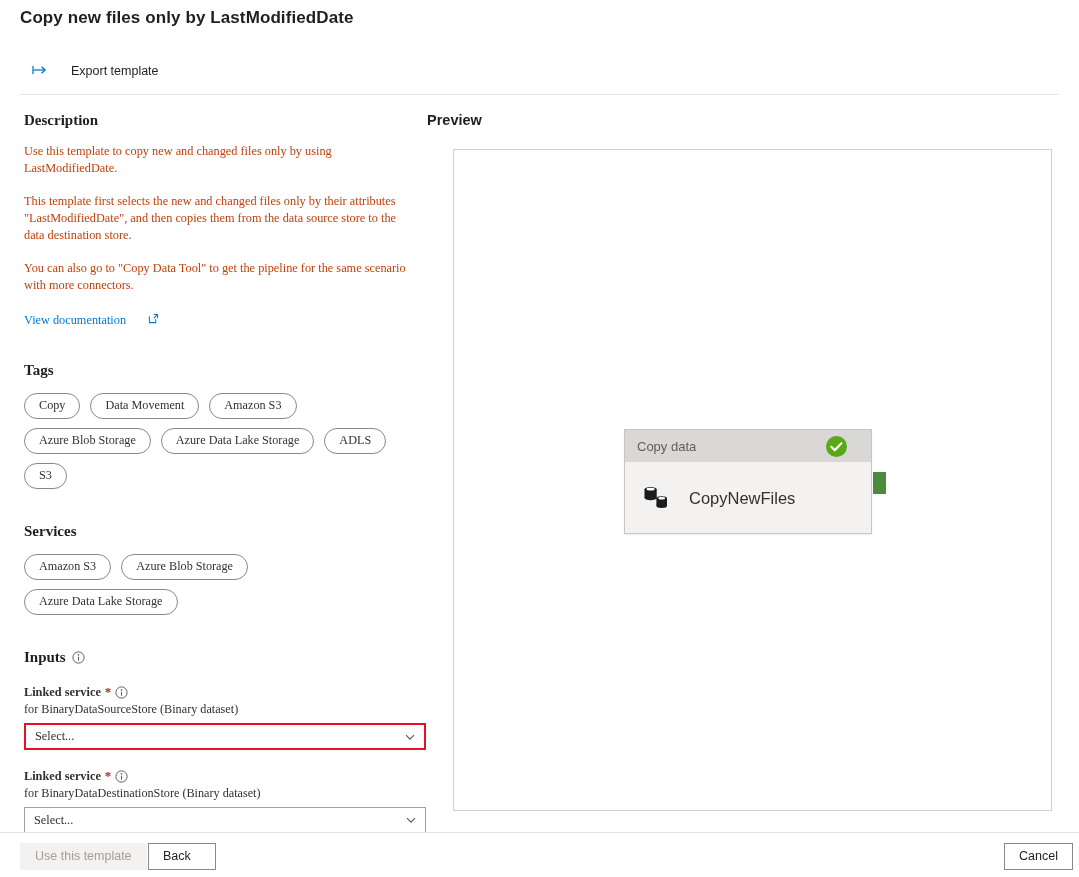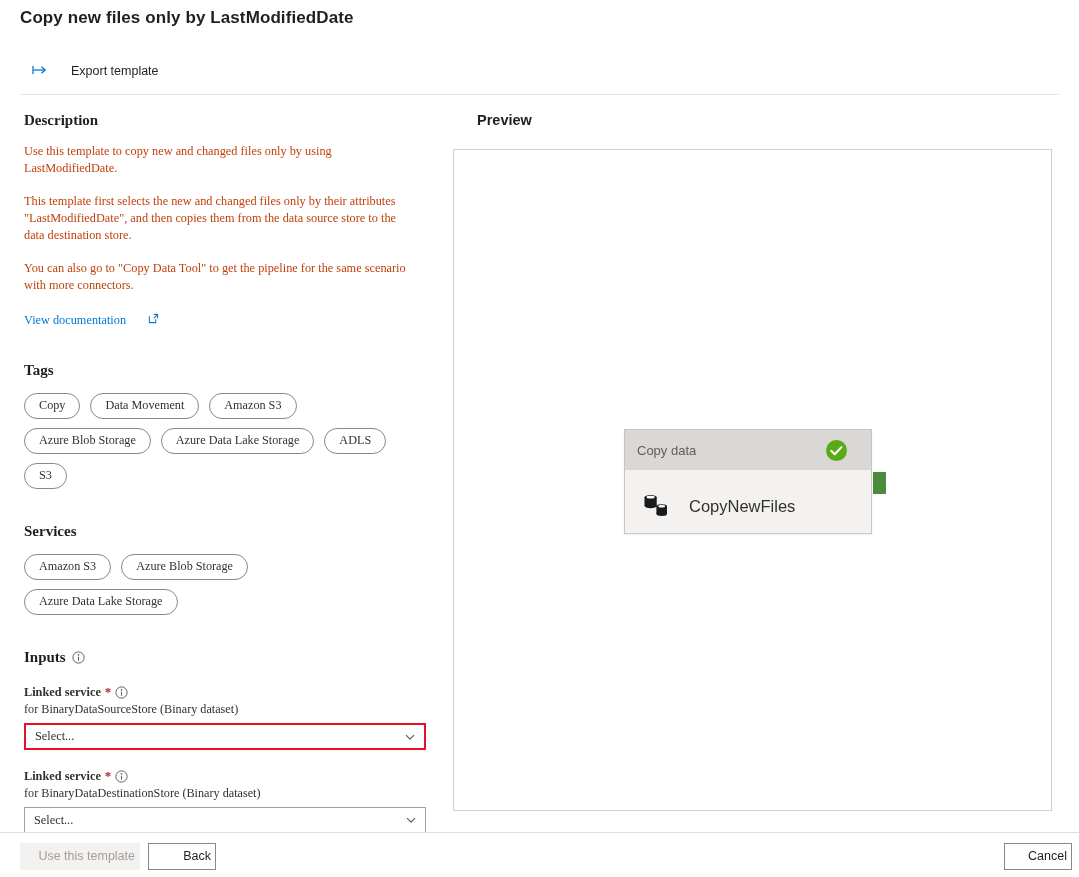--- a/index.html
+++ b/index.html
@@ -157,21 +157,21 @@
   .chev {
     display: inline-flex;
     width: 12px;
     height: 12px;
     color: #605e5c;
   }
 
   
   .preview-label {
     position: absolute;
-    left: 477px;
+    left: 427px;
     top: 112px;
     font-size: 14.5px;
     font-weight: 600;
     color: #201f1e;
   }
   .preview-pane {
     position: absolute;
     left: 453px;
     top: 149px;
     width: 599px;
@@ -185,21 +185,21 @@
     position: absolute;
     left: 170px;
     top: 279px;
     width: 248px;
     height: 105px;
     background: #f3f2f1;
     border: 1px solid #c8c6c4;
     box-shadow: 0 1px 2px rgba(0,0,0,.07);
   }
   .node-header {
-    height: 40px;
+    height: 32px;
     background: #d9d8d6;
     display: flex;
     align-items: center;
     padding: 0 24px 0 12px;
   }
   .node-header-text {
     font-size: 13px;
     color: #605e5c;
     flex: 1;
   }
@@ -239,27 +239,27 @@
     left: 0; right: 0;
     top: 832px;
     height: 1px;
     background: #e1dfdd;
   }
   .btn {
     font-family: "Liberation Sans", sans-serif;
     font-size: 12.5px;
     height: 27px;
     min-width: 82px;
-    padding: 0 4px;
+    padding: 0 14px;
     background: #fff;
     border: 1px solid #8a8886;
     color: #201f1e;
     cursor: pointer;
     line-height: 25px;
-    text-align: right;
+    text-align: left;
   }
   .btn-disabled {
     background: #f3f2f1;
     border: 1px solid #f3f2f1;
     color: #a19f9d;
     cursor: default;
     min-width: 120px;
   }
   .btn-use { position: absolute; left: 20px; top: 843px; }
   .btn-back { position: absolute; left: 148px; top: 843px; min-width: 68px; }

